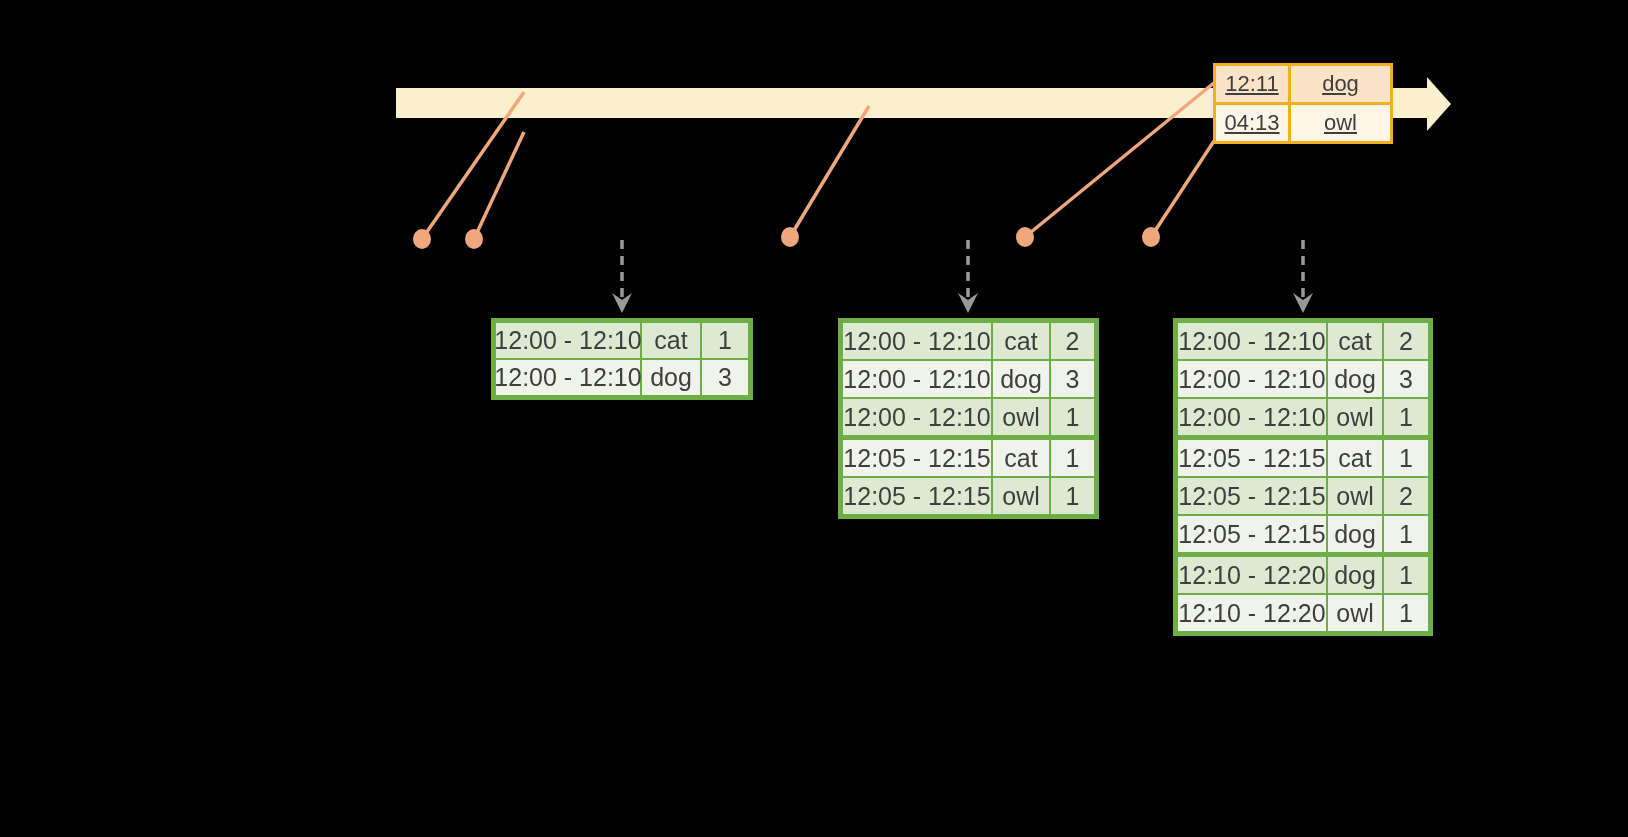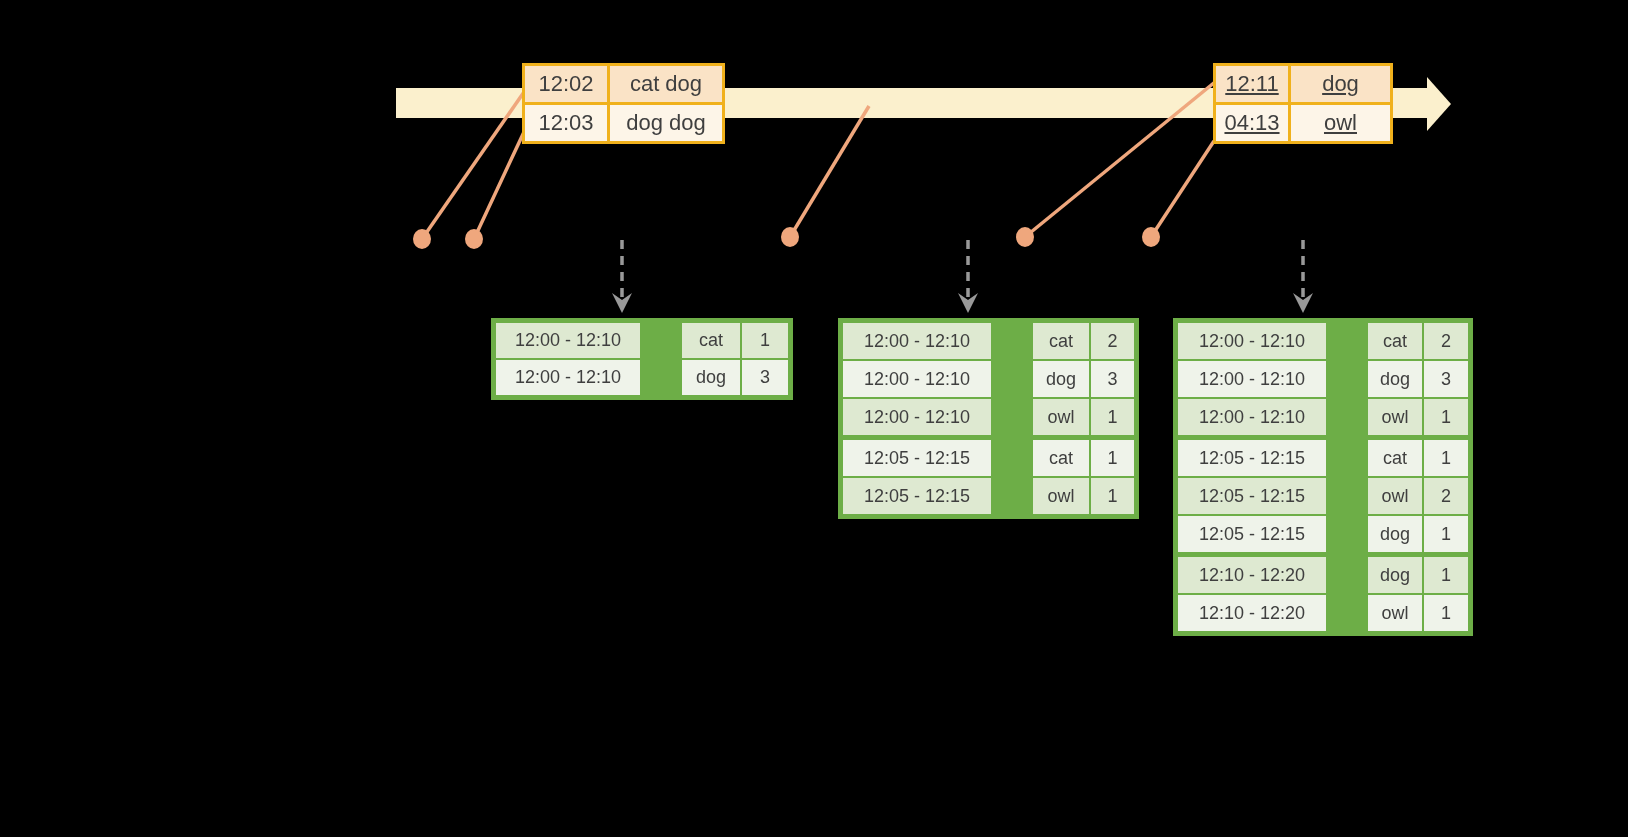--- a/index.html
+++ b/index.html
@@ -38,34 +38,34 @@
   .src-cell{
     height:36px;
     display:flex;align-items:center;justify-content:center;
     white-space:nowrap;
   }
   
   .res-table{
     position:absolute;
     background:#6dae47;
     border:5px solid #6dae47;
-    font-size:18px;
+    font-size:25px;
     text-align:center;
   }
   .res-row{display:flex;gap:2px;margin-top:2px;}
   .res-row:first-child{margin-top:0;}
   .res-row.group-start{margin-top:5px;}
   .res-cell{
     height:36px;
     display:flex;align-items:center;justify-content:center;
     white-space:nowrap;
   }
   .res-table.t1 .res-cell{height:35px;}
   .res-cell.c-window{width:148px;}
-  .res-cell.c-word{width:56px;margin-left:40px;}
+  .res-cell.c-word{width:56px;}
   .res-cell.c-count{width:43px;}
   .res-table.t1 .res-cell.c-window{width:144px;}
   .res-table.t1 .res-cell.c-word{width:58px;}
   .res-table.t1 .res-cell.c-count{width:46px;}
   .res-table.t3 .res-cell.c-word{width:54px;}
   .res-table.t3 .res-cell.c-count{width:44px;}
   .res-row:nth-child(odd) .res-cell{background:#dee9d1;}
   .res-row:nth-child(even) .res-cell{background:#eff3ea;}
 </style>
 </head>
@@ -94,27 +94,20 @@
     <g>
       <line x1="622" y1="240" x2="622" y2="298" stroke="#999999" stroke-width="3.5" stroke-dasharray="9 7"></line>
       <path d="M 612 293 L 622 313 L 632 293 L 622 300 Z" fill="#999999"></path>
       <line x1="968" y1="240" x2="968" y2="298" stroke="#999999" stroke-width="3.5" stroke-dasharray="9 7"></line>
       <path d="M 958 293 L 968 313 L 978 293 L 968 300 Z" fill="#999999"></path>
       <line x1="1303" y1="240" x2="1303" y2="298" stroke="#999999" stroke-width="3.5" stroke-dasharray="9 7"></line>
       <path d="M 1293 293 L 1303 313 L 1313 293 L 1303 300 Z" fill="#999999"></path>
     </g>
   </svg>
 
-  <div class="src-table" style="left:522px;top:63px;">
-    <div class="src-cell src-row-dark" style="display:contents"></div>
-    <div class="src-cell" style="background:#fae3c6">12:02</div>
-    <div class="src-cell" style="background:#fae3c6">cat dog</div>
-    <div class="src-cell" style="background:#fdf5e8">12:03</div>
-    <div class="src-cell" style="background:#fdf5e8">dog dog</div>
-  </div>
 
 
   <div class="src-table t3" style="left:1213px;top:63px;">
     <div class="src-cell" style="background:#fae3c6">12:11</div>
     <div class="src-cell" style="background:#fae3c6">dog</div>
     <div class="src-cell" style="background:#fdf5e8">04:13</div>
     <div class="src-cell" style="background:#fdf5e8">owl</div>
   </div>
 
   <div class="res-table t1" style="left:491px;top:318px;">

